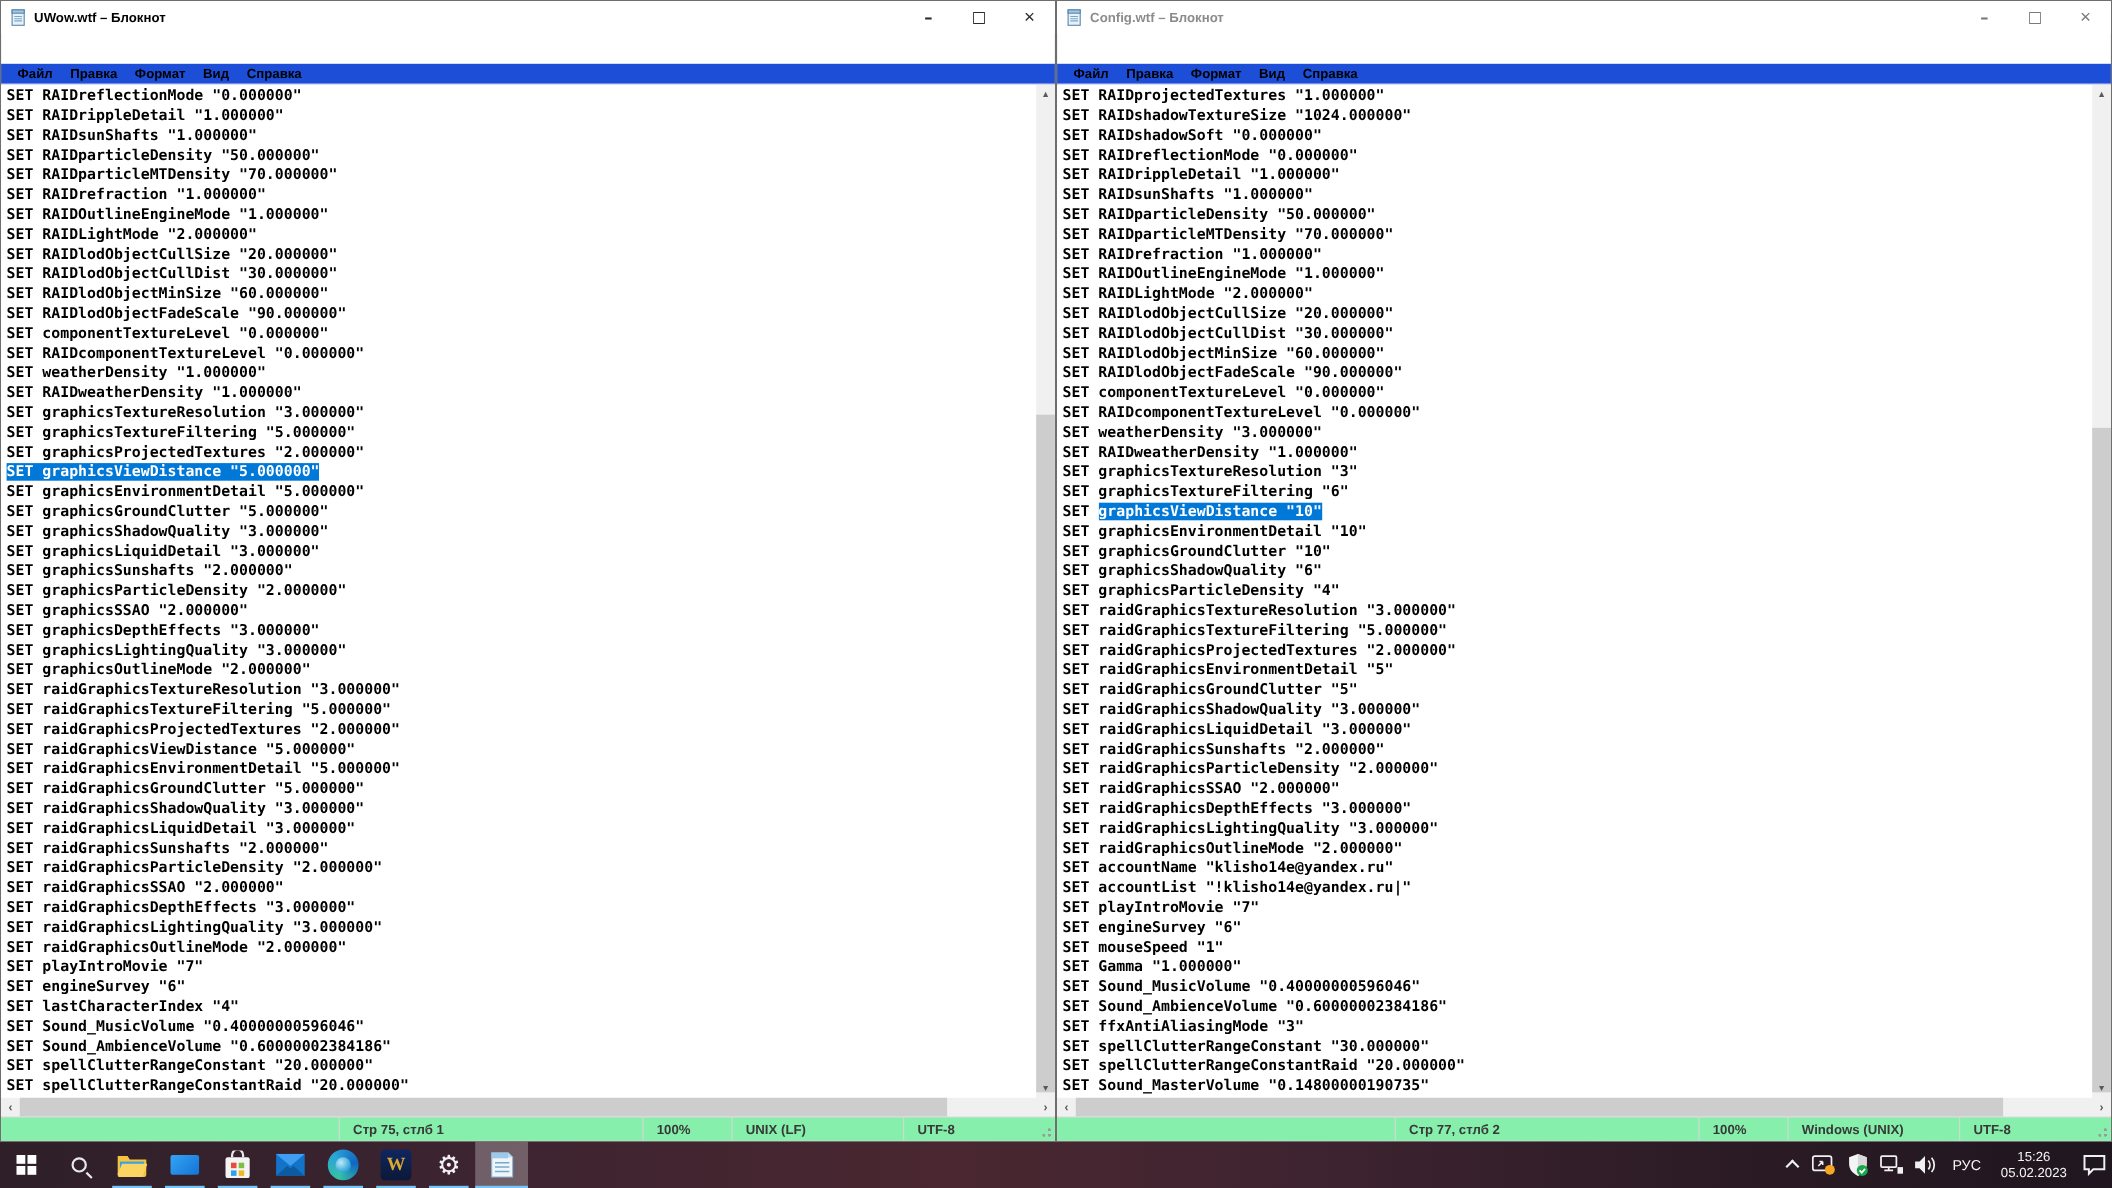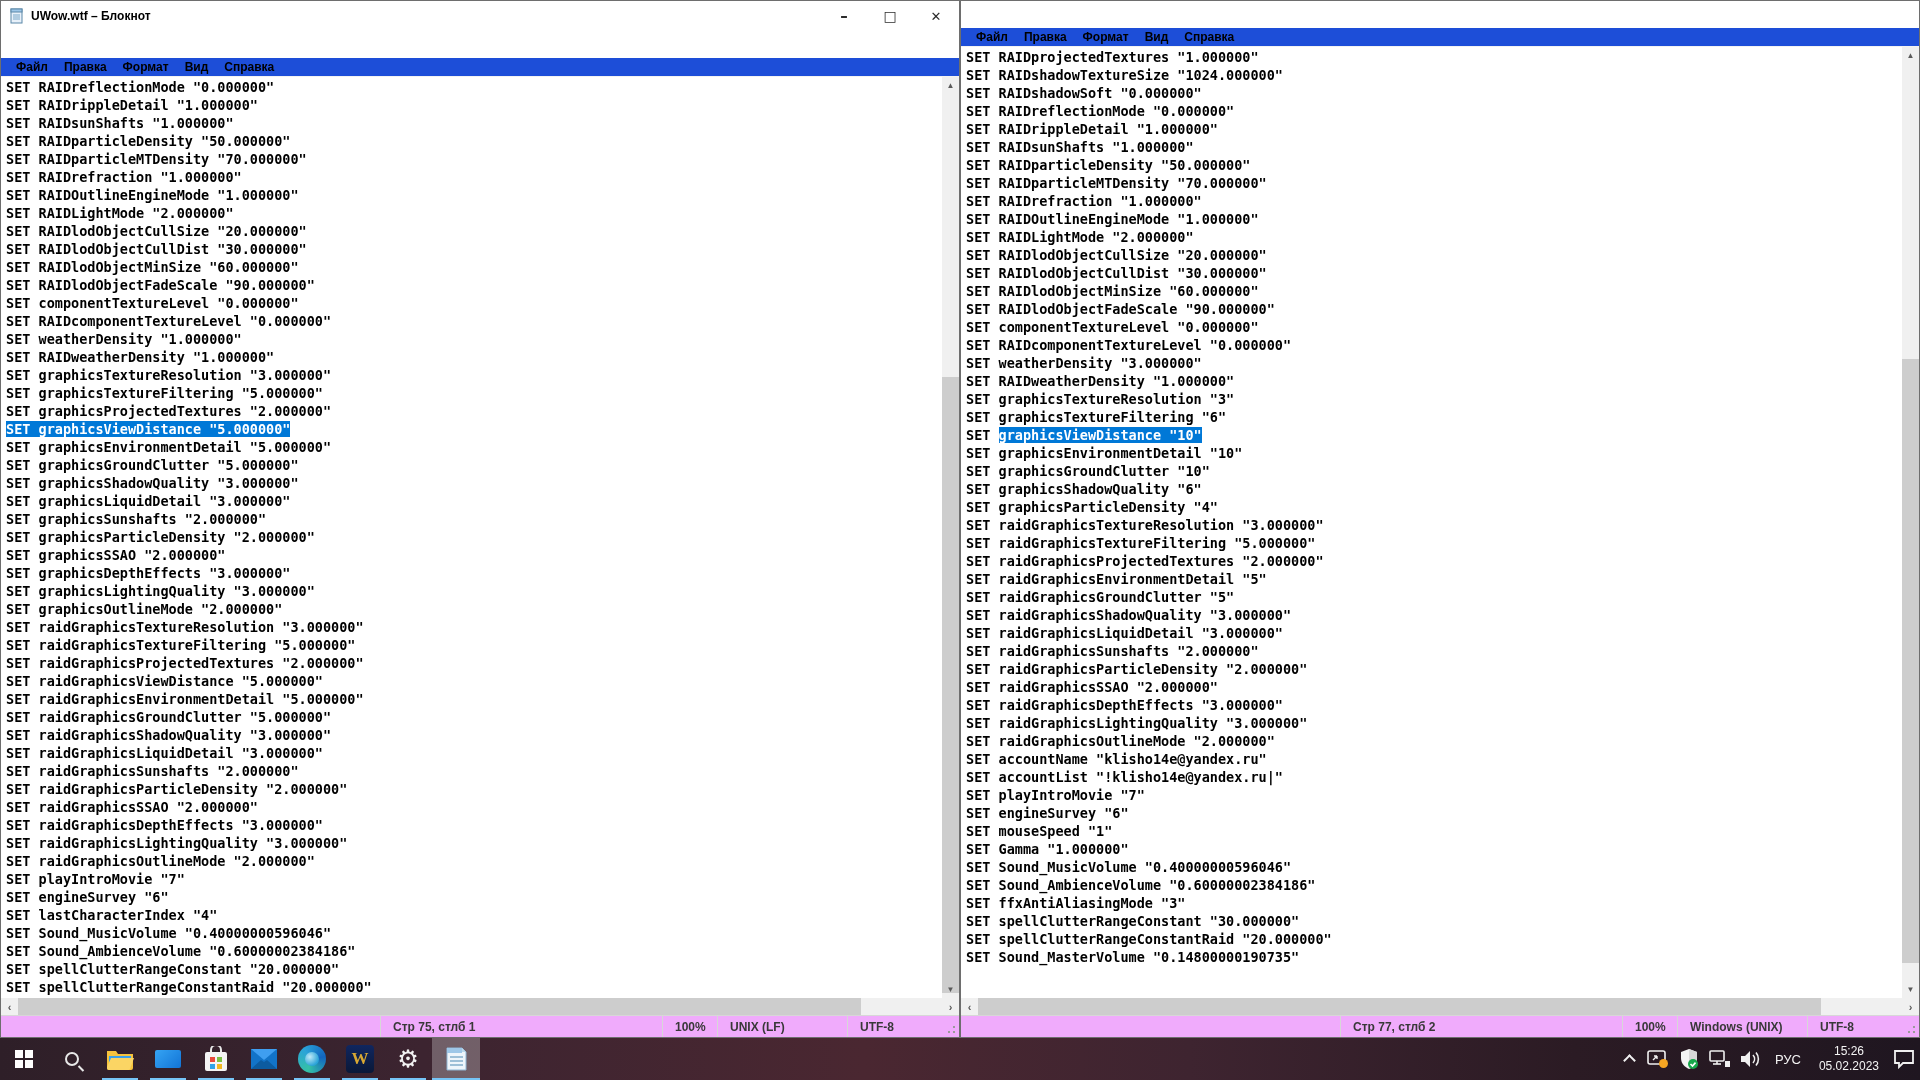--- a/index.html
+++ b/index.html
@@ -46,26 +46,26 @@
   .vscroll .arrow.down { bottom:0; }
   .vthumb { position:absolute; left:0; width:17px; background:#cdcdcd; }
 
   .hscroll { flex:0 0 17px; background:#f0f0f0; position:relative; display:flex; align-items:center; }
   .hscroll .arrow { width:17px; height:17px; display:flex; align-items:center; justify-content:center;
                     color:#5a5a5a; font-size:11px; flex:0 0 17px; }
   .hthumb { position:absolute; left:17px; top:0; height:17px; width:88%; background:#cdcdcd; }
   .hscroll .arrow.right { margin-left:auto; }
 
   
-  .statusbar { flex:0 0 22px; background:#f0abfc; border-top:1px solid #d7d7d7;
-               display:flex; align-items:stretch; font-size:12px; color:#383838; }
+  .statusbar { flex:0 0 22px; background:#86efac; border-top:1px solid #d7d7d7;
+               display:flex; align-items:stretch; font-size:12px; color:#383838;gap:26px; }
   .sb-fill { flex:1 1 auto; }
   .sb-cell { border-left:1px solid #d7d7d7; display:flex; align-items:center; padding-left:12px; }
   .sb-lncol { width:250px; }
-  .sb-zoom  { width:55px;margin-left:32px; }
+  .sb-zoom  { width:55px; }
   .sb-eol   { width:130px; }
   .sb-enc   { width:98px; }
   .sb-grip  { width:14px; border-left:none; background:
               radial-gradient(circle at 4px 16px,#9a9a9a 1.2px,transparent 1.5px),
               radial-gradient(circle at 9px 16px,#9a9a9a 1.2px,transparent 1.5px),
               radial-gradient(circle at 9px 11px,#9a9a9a 1.2px,transparent 1.5px); }
 
   
   .taskbar { position:absolute; left:0; bottom:0; width:1920px; height:42px;
              background:linear-gradient(90deg,#2e1f28 0%,#3c2430 22%,#4a2731 45%,#3e2430 62%,#2b1b24 82%,#1f1620 100%);
@@ -152,20 +152,41 @@
       <div class="sb-fill"></div>
       <div class="sb-cell sb-lncol">Стр 75, стлб 1</div>
       <div class="sb-cell sb-zoom">100%</div>
       <div class="sb-cell sb-eol">UNIX (LF)</div>
       <div class="sb-cell sb-enc">UTF-8</div>
       <div class="sb-cell sb-grip"></div>
     </div>
   </div>
 
   <div class="win right inactive">
+    <div class="titlebar">
+      <svg class="title-icon" viewBox="0 0 16 16">
+        <rect x="2" y="1" width="11" height="14" fill="#e8f1fa" stroke="#5b87a8" stroke-width="1"></rect>
+        <rect x="2" y="1" width="11" height="3" fill="#9ec7e8" stroke="#5b87a8" stroke-width="1"></rect>
+        <line x1="4" y1="7" x2="11" y2="7" stroke="#7aa8c8" stroke-width="1"></line>
+        <line x1="4" y1="9" x2="11" y2="9" stroke="#7aa8c8" stroke-width="1"></line>
+        <line x1="4" y1="11" x2="11" y2="11" stroke="#7aa8c8" stroke-width="1"></line>
+      </svg>
+      <span class="title-text">Config.wtf – Блокнот</span>
+      <div class="caption-btns">
+        <div class="cap-btn">
+            <span class="glyph-min"></span>
+          </div>
+        <div class="cap-btn">
+            <span class="glyph-max"></span>
+          </div>
+        <div class="cap-btn">
+            <span class="glyph-close"></span>
+          </div>
+      </div>
+    </div>
     <div class="menubar">
       <span class="menu-item">Файл</span>
       <span class="menu-item">Правка</span>
       <span class="menu-item">Формат</span>
       <span class="menu-item">Вид</span>
       <span class="menu-item">Справка</span>
     </div>
     <div class="content">
       <div class="textarea"><div class="line">SET RAIDprojectedTextures "1.000000"</div><div class="line">SET RAIDshadowTextureSize "1024.000000"</div><div class="line">SET RAIDshadowSoft "0.000000"</div><div class="line">SET RAIDreflectionMode "0.000000"</div><div class="line">SET RAIDrippleDetail "1.000000"</div><div class="line">SET RAIDsunShafts "1.000000"</div><div class="line">SET RAIDparticleDensity "50.000000"</div><div class="line">SET RAIDparticleMTDensity "70.000000"</div><div class="line">SET RAIDrefraction "1.000000"</div><div class="line">SET RAIDOutlineEngineMode "1.000000"</div><div class="line">SET RAIDLightMode "2.000000"</div><div class="line">SET RAIDlodObjectCullSize "20.000000"</div><div class="line">SET RAIDlodObjectCullDist "30.000000"</div><div class="line">SET RAIDlodObjectMinSize "60.000000"</div><div class="line">SET RAIDlodObjectFadeScale "90.000000"</div><div class="line">SET componentTextureLevel "0.000000"</div><div class="line">SET RAIDcomponentTextureLevel "0.000000"</div><div class="line">SET weatherDensity "3.000000"</div><div class="line">SET RAIDweatherDensity "1.000000"</div><div class="line">SET graphicsTextureResolution "3"</div><div class="line">SET graphicsTextureFiltering "6"</div><div class="line"><span>SET </span><span class="hl">graphicsViewDistance "10"</span></div><div class="line">SET graphicsEnvironmentDetail "10"</div><div class="line">SET graphicsGroundClutter "10"</div><div class="line">SET graphicsShadowQuality "6"</div><div class="line">SET graphicsParticleDensity "4"</div><div class="line">SET raidGraphicsTextureResolution "3.000000"</div><div class="line">SET raidGraphicsTextureFiltering "5.000000"</div><div class="line">SET raidGraphicsProjectedTextures "2.000000"</div><div class="line">SET raidGraphicsEnvironmentDetail "5"</div><div class="line">SET raidGraphicsGroundClutter "5"</div><div class="line">SET raidGraphicsShadowQuality "3.000000"</div><div class="line">SET raidGraphicsLiquidDetail "3.000000"</div><div class="line">SET raidGraphicsSunshafts "2.000000"</div><div class="line">SET raidGraphicsParticleDensity "2.000000"</div><div class="line">SET raidGraphicsSSAO "2.000000"</div><div class="line">SET raidGraphicsDepthEffects "3.000000"</div><div class="line">SET raidGraphicsLightingQuality "3.000000"</div><div class="line">SET raidGraphicsOutlineMode "2.000000"</div><div class="line">SET accountName "klisho14e@yandex.ru"</div><div class="line">SET accountList "!klisho14e@yandex.ru|"</div><div class="line">SET playIntroMovie "7"</div><div class="line">SET engineSurvey "6"</div><div class="line">SET mouseSpeed "1"</div><div class="line">SET Gamma "1.000000"</div><div class="line">SET Sound_MusicVolume "0.40000000596046"</div><div class="line">SET Sound_AmbienceVolume "0.60000002384186"</div><div class="line">SET ffxAntiAliasingMode "3"</div><div class="line">SET spellClutterRangeConstant "30.000000"</div><div class="line">SET spellClutterRangeConstantRaid "20.000000"</div><div class="line">SET Sound_MasterVolume "0.14800000190735"</div></div>
       <div class="vscroll">

